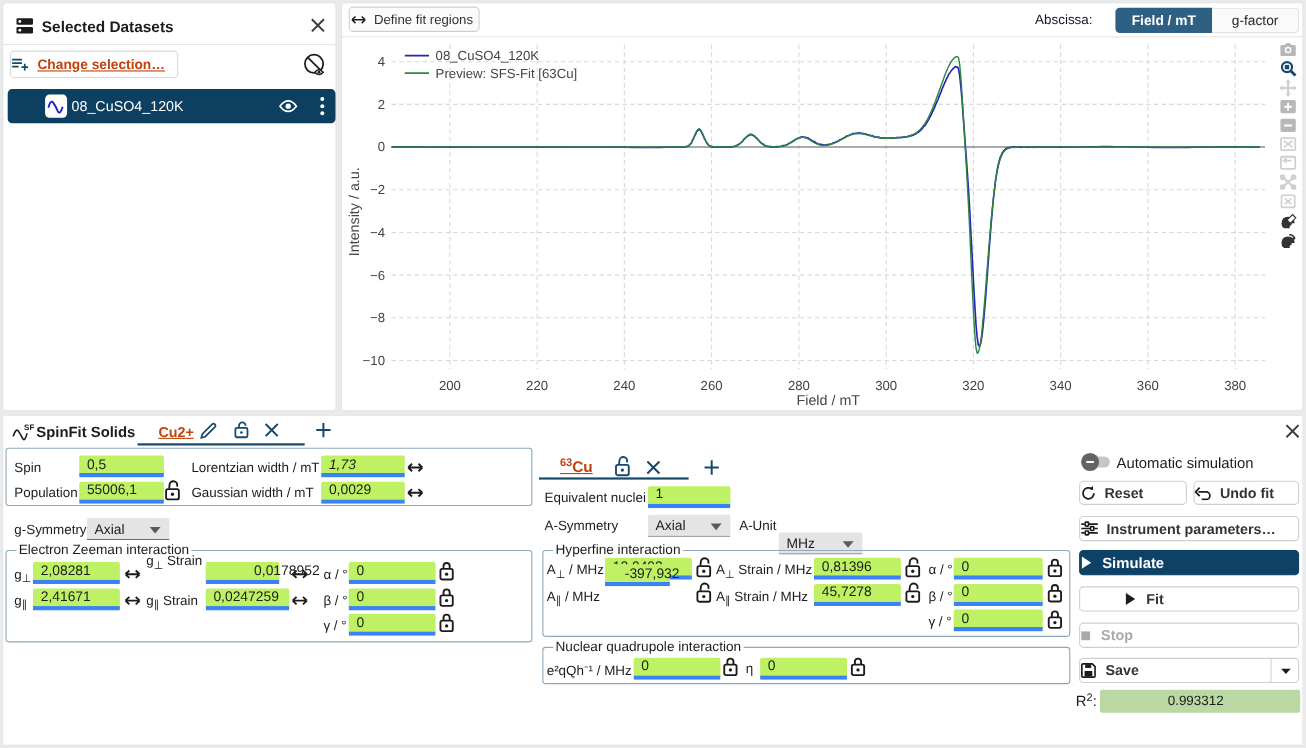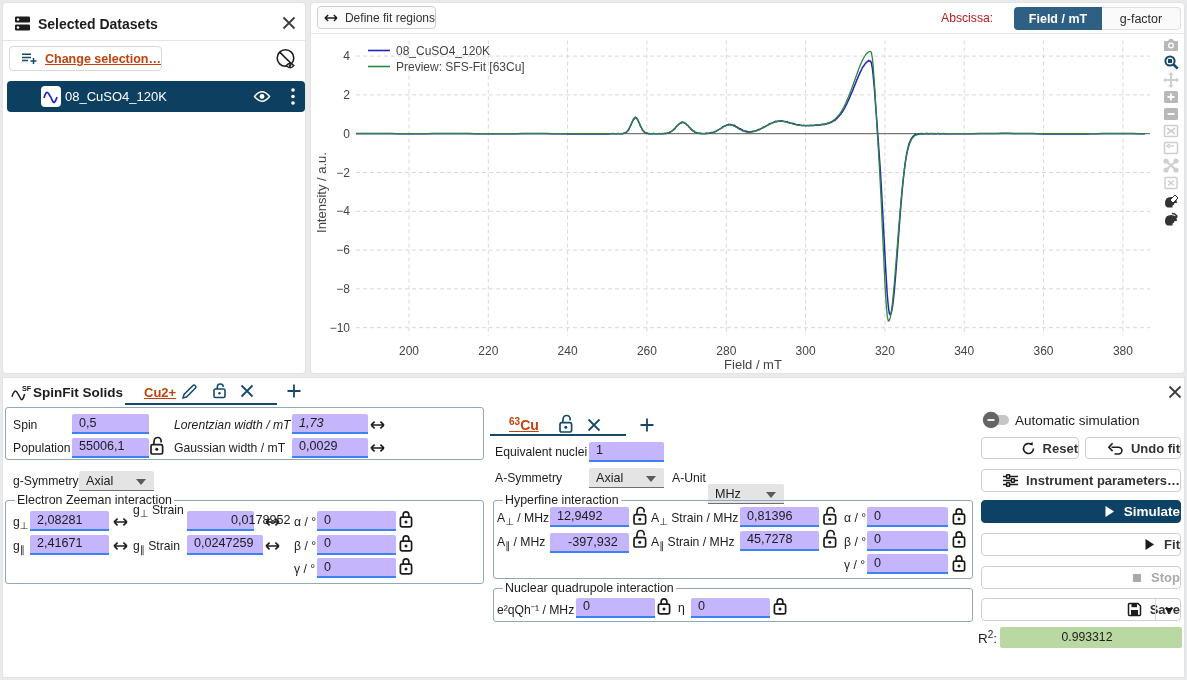--- a/index.html
+++ b/index.html
@@ -1,20 +1,20 @@
 <!DOCTYPE html>
 <html><head>
 <meta charset="utf-8">
 <style>
 * { margin:0; padding:0; box-sizing:border-box; }
 html,body { width:1187px; height:680px; background:#e9eaec; font-family:"Liberation Sans",sans-serif; overflow:hidden; }
 .card { position:absolute; background:#fff; border:1px solid #e3e3e3; border-radius:4px; }
 .nav { color:#c2410c;text-decoration:underline; }
-.btn { position:absolute; background:#fff; border:1px solid #cfcfcf; border-radius:4px; display:flex; align-items:center; justify-content:flex-end; font-size:13px; color:#333; font-weight:bold; }
-.inp { position:absolute; background:#c4b5fd; border:none; border-bottom:2px solid #3b82f6; font-size:12.6px; color:#1c1c1c; padding:0 0 1px 7px; display:flex; align-items:center; height:20px; border-radius:2px 2px 0 0; }
+.btn { position:absolute; background:#fff; border:1px solid #cfcfcf; border-radius:4px; display:flex; align-items:center; justify-content:flex-start; font-size:13px; color:#333; font-weight:bold; }
+.inp { position:absolute; background:#bef264; border:none; border-bottom:4px solid #3b82f6; font-size:12.6px; color:#1c1c1c; padding:0 0 1px 7px; display:flex; align-items:center; height:20px; border-radius:2px 2px 0 0; }
 .sel { position:absolute; background:#e4e4e4; border-bottom:1px solid #6f6f6f; font-size:12.6px; color:#1c1c1c; padding-left:7px; display:flex; align-items:center; height:20px; border-radius:2px 2px 0 0; }
 .sel:after { content:""; position:absolute; right:8px; top:8px; border:5px solid transparent; border-top:6px solid #5a5a5a; }
 .lbl { position:absolute; font-size:12.2px; color:#1c1c1c; white-space:nowrap; }
 .fs { position:absolute; border:1px solid #8fa9ba; border-radius:3px; }
 .fs .leg { position:absolute; top:-8px; left:9px; background:#fff; padding:0 2px; font-size:12.4px; color:#1c1c1c; white-space:nowrap; }
 svg.ic { position:absolute; }
 </style>
 </head>
 <body>
 
@@ -63,21 +63,21 @@
   </div>
 </div>
 
 <div class="card" style="left:310px; top:2px; width:875px; height:372px;">
   <div class="btn" style="left:6px; top:3px; width:119px; height:23px; background:#fbfbfb; font-weight:normal; font-size:12px;">
     <svg width="16" height="10" viewBox="0 0 16 10" style="margin-right:6px;">
       <path d="M2 5 h12 M2 5 l3.2 -3 M2 5 l3.2 3 M14 5 l-3.2 -3 M14 5 l-3.2 3" stroke="#1c1c1c" stroke-width="1.4" fill="none"></path>
     </svg>
     Define fit regions
   </div>
-  <div class="lbl" style="left:630px; top:8px; color:#b91c1c;">Abscissa:</div>
+  <div class="lbl" style="left:630px; top:8px; color:#0f172a;">Abscissa:</div>
   <div style="position:absolute; left:703px; top:4px; width:88px; height:23px; background:#2e6084; border-radius:4px 0 0 4px; color:#fff; font-size:12.5px; font-weight:bold; display:flex; align-items:center; justify-content:center;">Field / mT</div>
   <div style="position:absolute; left:791px; top:4px; width:79px; height:23px; background:#fafafa; border:1px solid #e0e0e0; border-left:none; border-radius:0 4px 4px 0; color:#2b2b2b; font-size:12.5px; display:flex; align-items:center; justify-content:center;">g-factor</div>
   <div style="position:absolute; left:0; top:30px; width:100%; border-top:1px solid #e6e6e6;"></div>
   <svg style="position:absolute;left:-1px;top:29px;" width="873" height="341" viewBox="0 0 873 340">
 <line x1="99.0" y1="8" x2="99.0" y2="303" stroke="#d8d8d8" stroke-width="1" stroke-dasharray="4,3"></line>
 <line x1="178.3" y1="8" x2="178.3" y2="303" stroke="#d8d8d8" stroke-width="1" stroke-dasharray="4,3"></line>
 <line x1="257.6" y1="8" x2="257.6" y2="303" stroke="#d8d8d8" stroke-width="1" stroke-dasharray="4,3"></line>
 <line x1="336.9" y1="8" x2="336.9" y2="303" stroke="#d8d8d8" stroke-width="1" stroke-dasharray="4,3"></line>
 <line x1="416.3" y1="8" x2="416.3" y2="303" stroke="#d8d8d8" stroke-width="1" stroke-dasharray="4,3"></line>
 <line x1="495.6" y1="8" x2="495.6" y2="303" stroke="#d8d8d8" stroke-width="1" stroke-dasharray="4,3"></line>
@@ -197,21 +197,21 @@
   <svg class="ic" style="left:283px; top:5px;" width="16" height="16" viewBox="0 0 16 16">
     <path d="M8 1.5 v13 M1.5 8 h13" stroke="#14496b" stroke-width="1.8"></path>
   </svg>
   <svg class="ic" style="left:1164px; top:6px;" width="16" height="16" viewBox="0 0 16 16">
     <path d="M2.5 2.5 L13.5 13.5 M13.5 2.5 L2.5 13.5" stroke="#3c3c3c" stroke-width="1.8"></path>
   </svg>
 
   <div class="fs" style="left:2px;top:29px;width:479px;height:53px;"></div>
 <div class="lbl" style="left:10px;top:40px;">Spin</div>
 <div class="inp" style="left:69px;top:36px;width:77px;">0,5</div>
-<div class="lbl" style="left:171px;top:40px;font-style:italic;">Lorentzian width / mT</div>
+<div class="lbl" style="left:171px;top:40px;">Lorentzian width / mT</div>
 <div class="inp" style="left:289px;top:36px;width:76px;font-style:italic;">1,73</div>
 <svg class="ic" style="left:365px;top:41px;" width="19" height="12" viewBox="0 0 19 12">
 <path d="M3 6 h13 M3 6 l3.6 -3.4 M3 6 l3.6 3.4 M16 6 l-3.6 -3.4 M16 6 l-3.6 3.4" stroke="#1c1c1c" stroke-width="1.7" fill="none"></path>
     </svg>
 <div class="lbl" style="left:10px;top:63px;">Population</div>
 <div class="inp" style="left:69px;top:59.5px;width:77px;">55006,1</div>
 <svg class="ic" style="left:146px;top:58px;" width="17" height="20" viewBox="0 0 17 20">
 <rect x="2" y="8.6" width="11.6" height="9.4" rx="1.6" fill="none" stroke="#1c1c1c" stroke-width="1.7"></rect>
 <path d="M4.8 8.6 V5.2 a3.5 3.5 0 0 1 7.0 -0.5 V6.0" fill="none" transform="rotate(6 8 8)" stroke="#1c1c1c" stroke-width="1.7"></path>
 <circle cx="7.8" cy="13.3" r="1.5" fill="#1c1c1c"></circle>
@@ -304,21 +304,21 @@
 <circle cx="7.8" cy="13.3" r="1.5" fill="#1c1c1c"></circle>
     </svg>
 <div class="lbl" style="left:841px;top:133px;">α / °</div>
 <div class="inp" style="left:864px;top:129px;width:81px;">0</div>
 <svg class="ic" style="left:948px;top:127.5px;" width="17" height="20" viewBox="0 0 17 20">
 <rect x="2.4" y="8.2" width="11.2" height="9.6" rx="1.6" fill="none" stroke="#1c1c1c" stroke-width="1.7"></rect>
 <path d="M5.2 8.2 V5.6 a2.8 2.8 0 0 1 5.6 0 V8.2" fill="none" stroke="#1c1c1c" stroke-width="1.7"></path>
 <circle cx="8" cy="13" r="1.5" fill="#1c1c1c"></circle>
     </svg>
 <div class="lbl" style="left:494px;top:156.5px;">A<span style="font-size:10px;vertical-align:-3px;">∥</span> / MHz</div>
-<div class="inp" style="left:547px;top:155px;width:79px;padding-left:18px;">-397,932</div>
+<div class="inp" style="left:547px;top:135px;width:59px;padding-left:18px;">-397,932</div>
 <svg class="ic" style="left:629px;top:151px;" width="17" height="20" viewBox="0 0 17 20">
 <rect x="2" y="8.6" width="11.6" height="9.4" rx="1.6" fill="none" stroke="#1c1c1c" stroke-width="1.7"></rect>
 <path d="M4.8 8.6 V5.2 a3.5 3.5 0 0 1 7.0 -0.5 V6.0" fill="none" transform="rotate(6 8 8)" stroke="#1c1c1c" stroke-width="1.7"></path>
 <circle cx="7.8" cy="13.3" r="1.5" fill="#1c1c1c"></circle>
     </svg>
 <div class="lbl" style="left:648px;top:156.5px;">A<span style="font-size:10px;vertical-align:-3px;">∥</span> Strain / MHz</div>
 <div class="inp" style="left:737px;top:152.5px;width:79px;">45,7278</div>
 <svg class="ic" style="left:819px;top:151px;" width="17" height="20" viewBox="0 0 17 20">
 <rect x="2" y="8.6" width="11.6" height="9.4" rx="1.6" fill="none" stroke="#1c1c1c" stroke-width="1.7"></rect>
 <path d="M4.8 8.6 V5.2 a3.5 3.5 0 0 1 7.0 -0.5 V6.0" fill="none" transform="rotate(6 8 8)" stroke="#1c1c1c" stroke-width="1.7"></path>
@@ -354,40 +354,40 @@
 <rect x="2.4" y="8.2" width="11.2" height="9.6" rx="1.6" fill="none" stroke="#1c1c1c" stroke-width="1.7"></rect>
 <path d="M5.2 8.2 V5.6 a2.8 2.8 0 0 1 5.6 0 V8.2" fill="none" stroke="#1c1c1c" stroke-width="1.7"></path>
 <circle cx="8" cy="13" r="1.5" fill="#1c1c1c"></circle>
     </svg>
   <svg class="ic" style="left:978px;top:32px;" width="32" height="20" viewBox="0 0 32 20">
 <rect x="6" y="5" width="22" height="10" rx="5" fill="#c6c6c6"></rect>
 <circle cx="10" cy="10" r="8.2" fill="#646464"></circle>
 <path d="M6.5 10 h7" stroke="#fff" stroke-width="1.8"></path>
     </svg>
 <div class="lbl" style="left:1012px;top:35px;font-size:13.5px;">Automatic simulation</div>
-<div class="btn" style="left:978px;top:59px;width:98px;height:22px;padding-left:11px;"><svg width="15" height="15" viewBox="0 0 15 15" style="margin-right:7px;">
+<div class="btn" style="left:978px;top:59px;width:98px;height:22px;"><svg width="15" height="15" viewBox="0 0 15 15" style="margin-right:7px;">
         <path d="M12.5 7.5 a5 5 0 1 1 -1.8 -3.85" fill="none" stroke="#1c1c1c" stroke-width="1.6"></path>
         <path d="M11.5 0.8 l0.3 3.6 -3.5 -0.9 z" fill="#1c1c1c"></path>
       </svg>Reset</div>
 <div class="btn" style="left:1082px;top:59px;width:96px;height:22px;"><svg width="16" height="14" viewBox="0 0 16 14" style="margin-right:7px;">
         <path d="M3.5 6.2 h7 a3.4 3.4 0 0 1 0 6.8 h-4" fill="none" stroke="#1c1c1c" stroke-width="1.6"></path>
         <path d="M4.6 2.3 L0.9 6.2 l3.7 3.9" fill="none" stroke="#1c1c1c" stroke-width="1.6"></path>
       </svg>Undo fit</div>
 <div class="btn" style="left:978px;top:122px;width:200px;height:23px;background:#0d4266;border-color:#0d4266;color:#fff;font-size:13.5px;"><svg width="11" height="13" viewBox="0 0 11 13" style="margin-right:9px;">
         <path d="M1.5 1 L10 6.5 L1.5 12 z" fill="#fff"></path>
       </svg>Simulate</div>
 <div class="btn" style="left:978px;top:91px;width:200px;height:23px;"><svg width="17" height="15" viewBox="0 0 17 15" style="margin-right:7px;">
         <g stroke="#1c1c1c" stroke-width="1.5" fill="none">
           <path d="M1 3.5 h3 M8 3.5 h8 M1 7.5 h8 M13 7.5 h3 M1 11.5 h3 M8 11.5 h8"></path>
           <rect x="4.6" y="1.7" width="3" height="3.6" rx="0.6"></rect>
           <rect x="9.4" y="5.7" width="3" height="3.6" rx="0.6"></rect>
           <rect x="4.6" y="9.7" width="3" height="3.6" rx="0.6"></rect>
         </g>
       </svg>Instrument parameters…</div>
-<div class="btn" style="left:978px;top:155px;width:200px;height:23px;"><svg width="11" height="13" viewBox="0 0 11 13" style="margin-right:9px;">
+<div class="btn" style="left:978px;top:155px;width:200px;height:23px;padding-left:40px;"><svg width="11" height="13" viewBox="0 0 11 13" style="margin-right:9px;">
         <path d="M1.5 1 L10 6.5 L1.5 12 z" fill="#1c1c1c"></path>
       </svg>Fit</div>
 <div class="btn" style="left:978px;top:188px;width:200px;height:23px;">
       <svg width="10" height="10" viewBox="0 0 10 10" style="margin-right:9px;">
         <rect x="1" y="1" width="8" height="8" fill="#a9a9a9"></rect>
       </svg>
       <span style="color:#a9a9a9;">Stop</span>
     </div>
 <div class="btn" style="left:978px;top:220px;width:200px;height:23px;"><svg width="15" height="15" viewBox="0 0 15 15" style="margin-right:8px;">
         <path d="M1.5 2.5 a1 1 0 0 1 1 -1 h8.5 l2.5 2.5 v8.5 a1 1 0 0 1 -1 1 h-10 a1 1 0 0 1 -1 -1 z" fill="none" stroke="#1c1c1c" stroke-width="1.5"></path>

